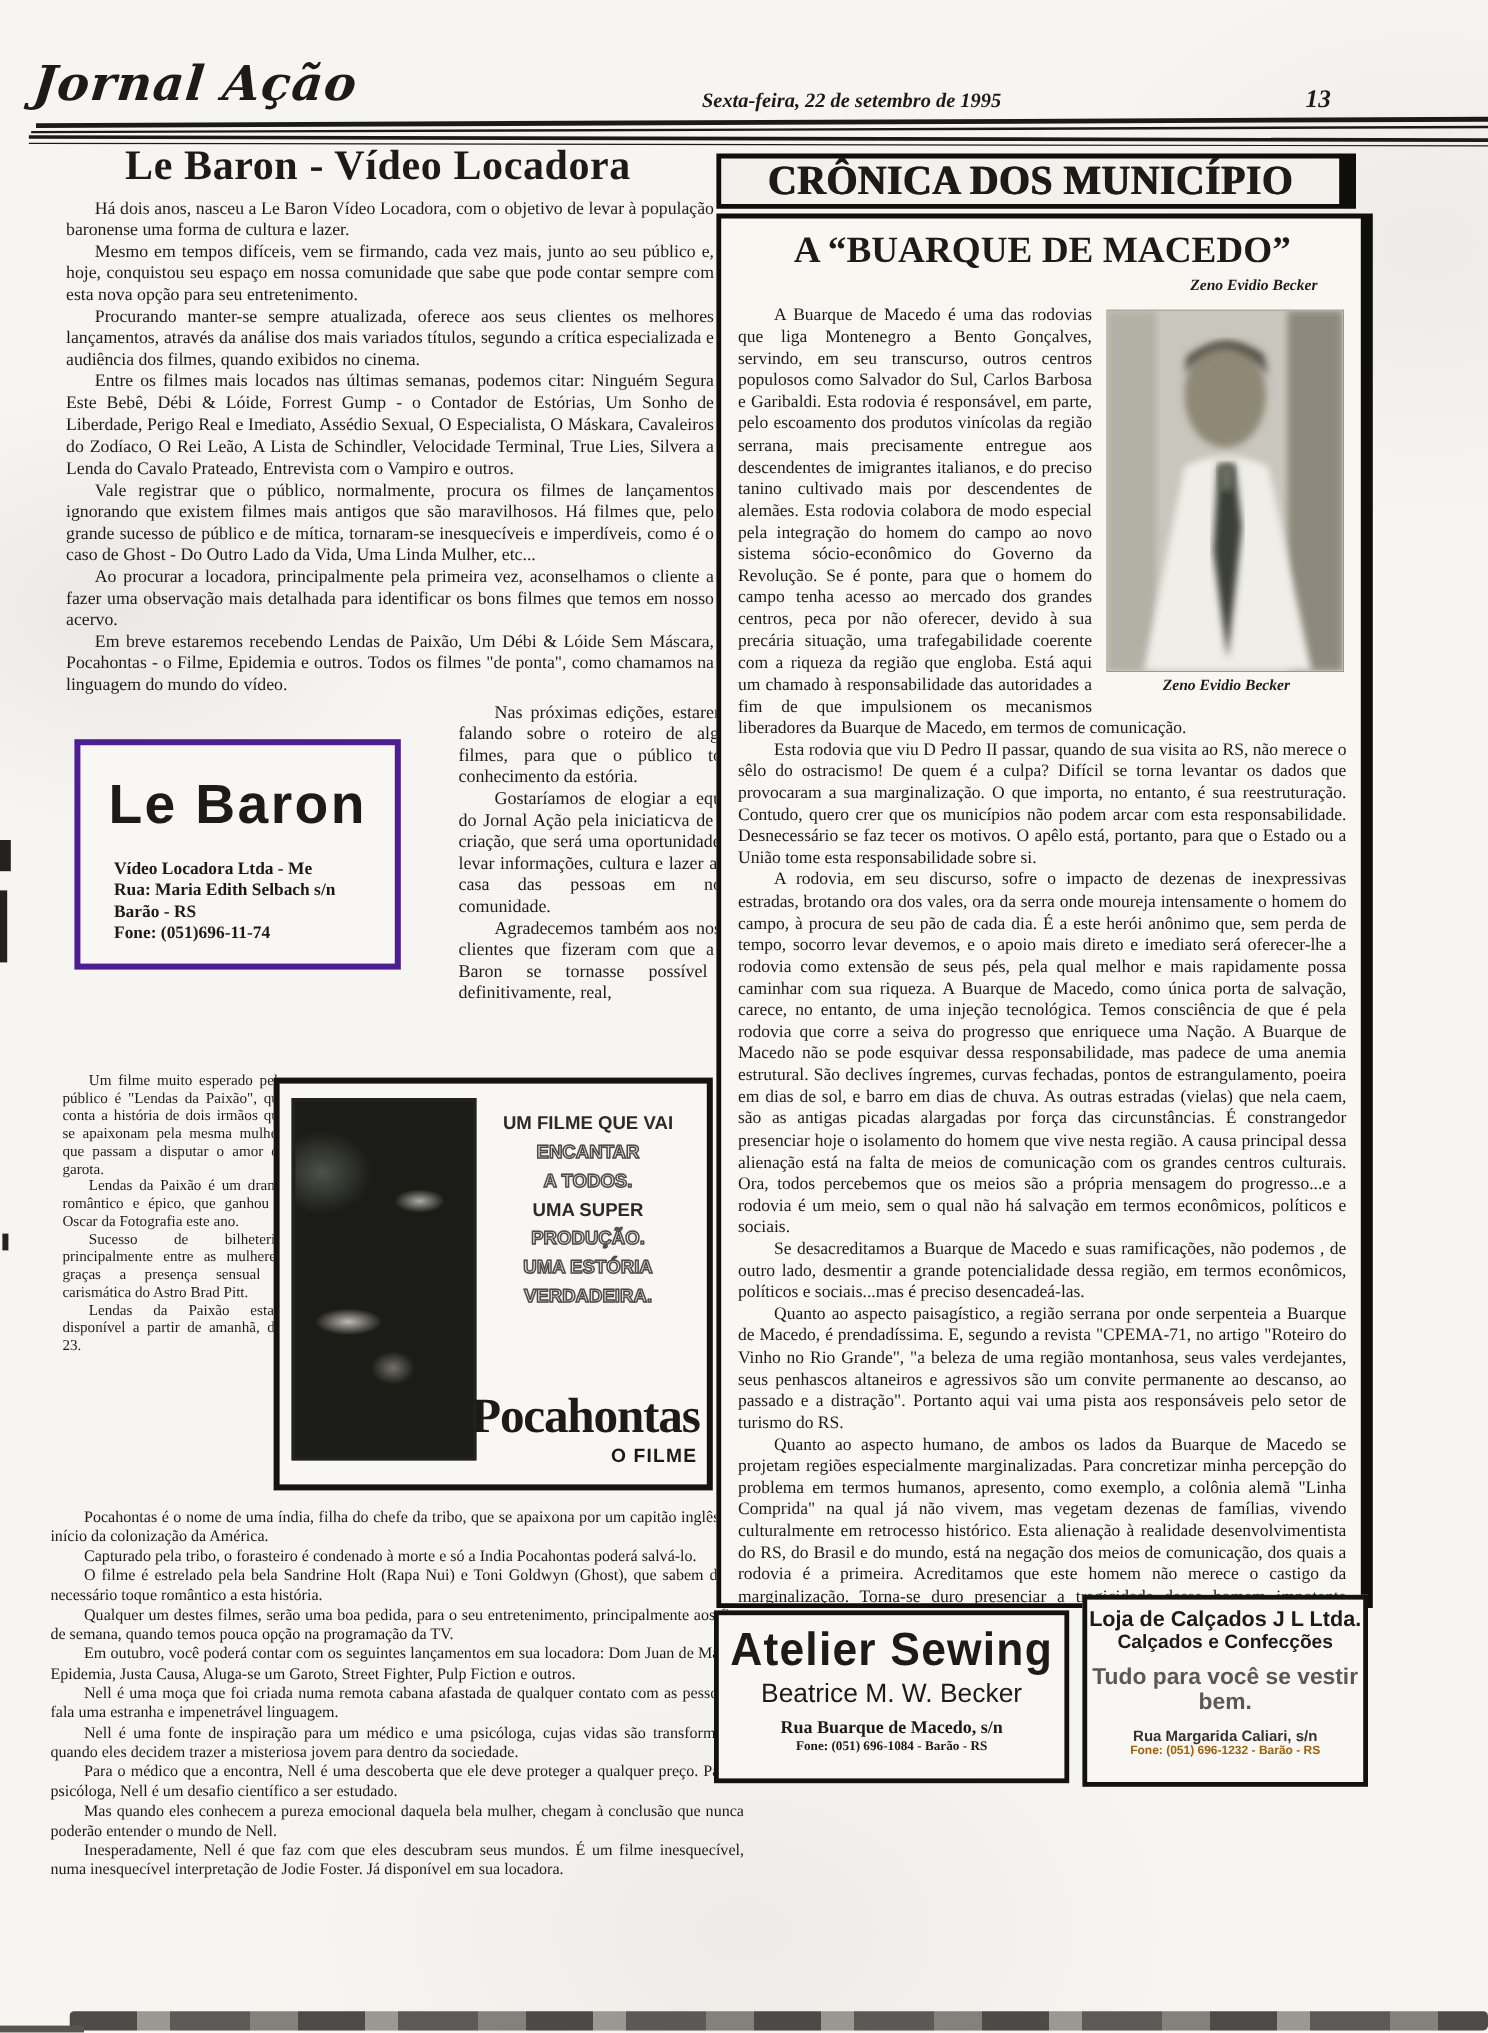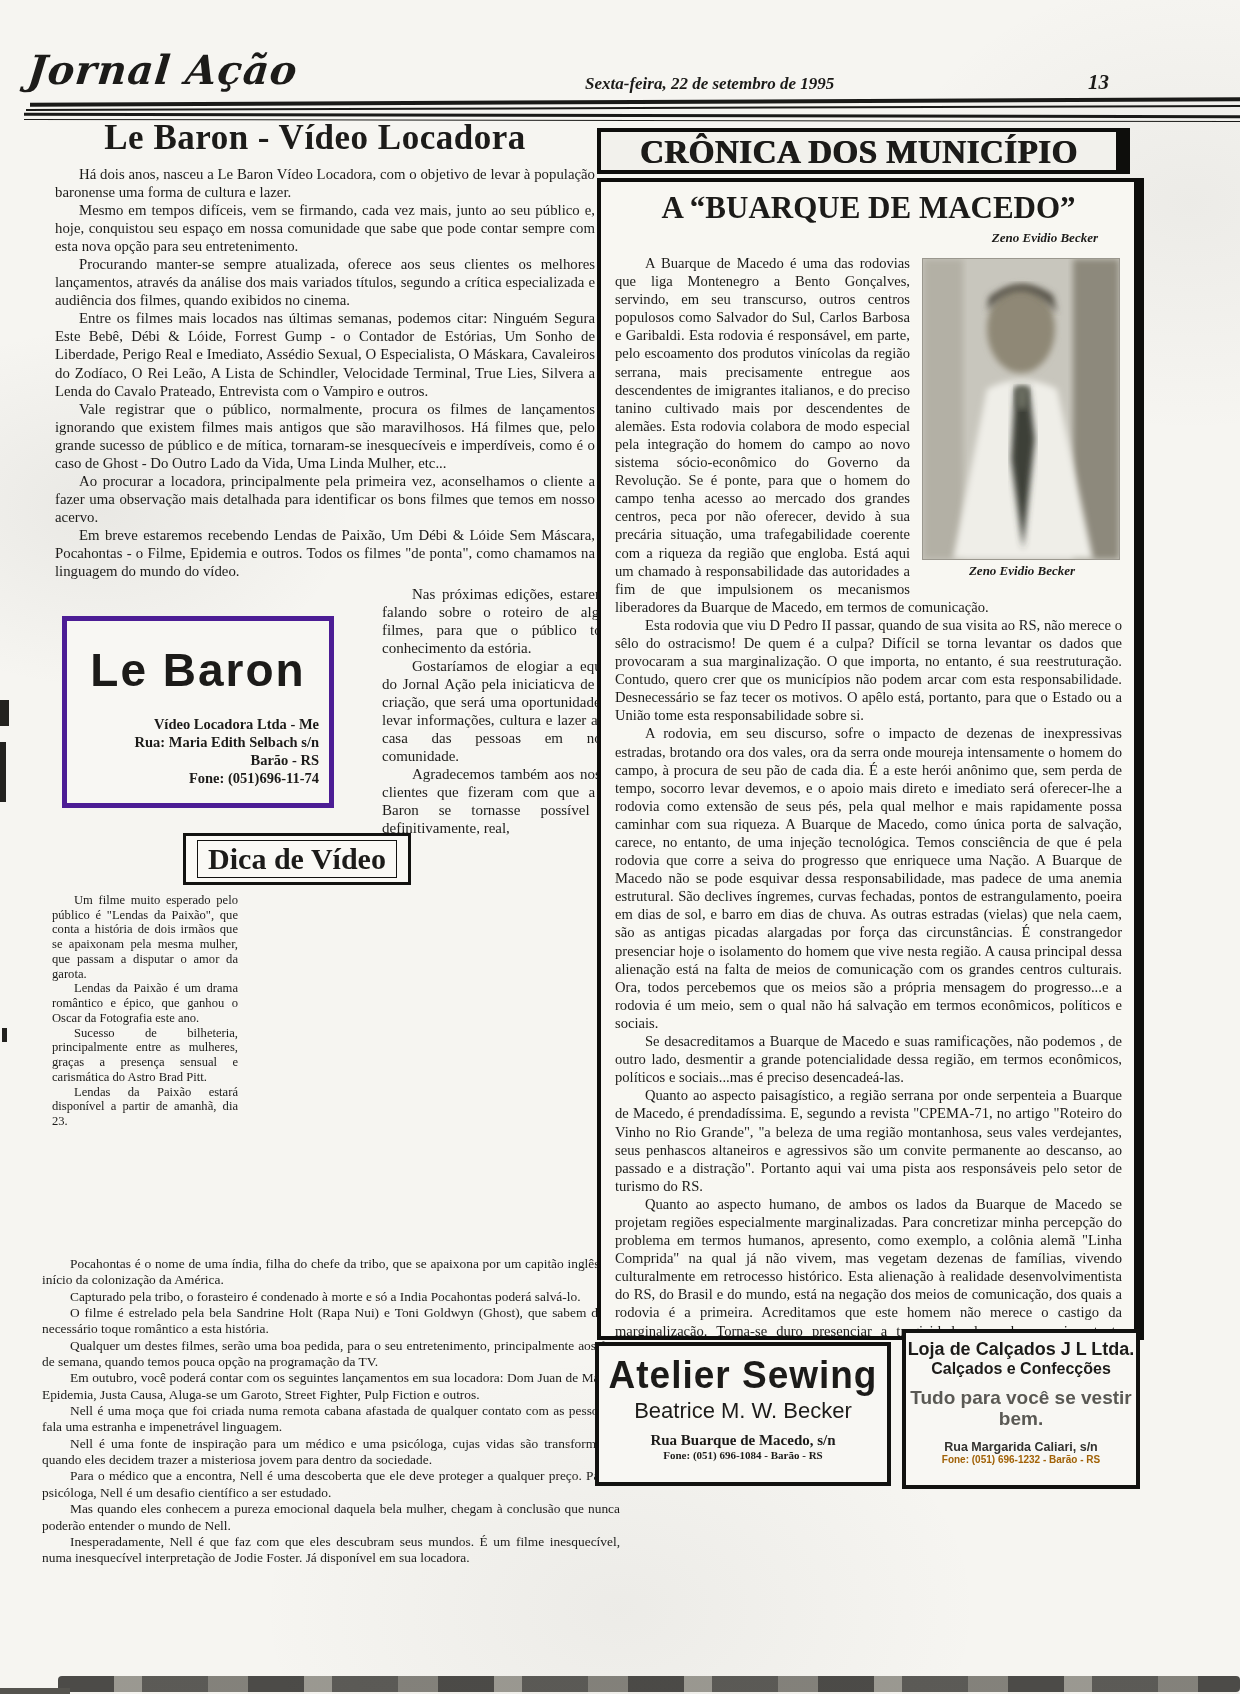--- a/index.html
+++ b/index.html
@@ -28,21 +28,21 @@
     text-align:justify;}
   .leftcol p,.contcol p,.minicol p,.bottomparas p,.c-body p{margin:0;text-indent:24px;}
   .contcol{position:absolute;left:382px;top:585px;width:238px;font-size:15px;line-height:1.2;
     text-align:justify;}
   .contcol p{text-indent:30px;}
   
   .lebaron{position:absolute;left:62px;top:616px;width:262px;height:182px;border:5px solid #4c1d95;
     background:#f8f7f3;}
   .lebaron .big{text-align:center;margin-top:22px;font-family:"Liberation Sans",sans-serif;
     font-weight:bold;font-size:46px;letter-spacing:2px;}
-  .lebaron .lines{margin:18px 10px 0 28px;font-size:14.5px;font-weight:bold;line-height:1.25;text-align:right;}
+  .lebaron .lines{margin:18px 10px 0 28px;font-size:14.5px;font-weight:bold;line-height:1.25;}
   
   .dica{position:absolute;left:183px;top:833px;width:222px;height:46px;border:3px solid #121210;
     background:#faf9f5;display:flex;align-items:center;justify-content:center;}
   .dica .inner{border:1.5px solid #121210;padding:1px 10px;font-size:30px;font-weight:bold;}
   .minicol{position:absolute;left:40px;top:893px;width:186px;font-size:12.6px;line-height:1.17;
     text-align:justify;margin-left:12px;}
   .minicol p{text-indent:22px;}
   
   .poca{position:absolute;left:228px;top:898px;width:356px;height:334px;border:5px solid #131311;
     background:#f8f7f3;}
@@ -133,31 +133,42 @@
       <div>Fone: (051)696-11-74</div>
     </div>
   </div>
 
   <div class="contcol">
     <p>Nas próximas edições, estaremos falando sobre o roteiro de alguns filmes, para que o público tome conhecimento da estória.</p>
     <p>Gostaríamos de elogiar a equipe do Jornal Ação pela iniciaticva de sua criação, que será uma oportunidade de levar informações, cultura e lazer até a casa das pessoas em nossa comunidade.</p>
     <p>Agradecemos também aos nossos clientes que fizeram com que a Le Baron se tornasse possível e, definitivamente, real,</p>
   </div>
 
-  <div class="dica">
-    <div class="inner">Dica de Vídeo</div>
-  </div>
 
   <div class="minicol">
     <p>Um filme muito esperado pelo público é "Lendas da Paixão", que conta a história de dois irmãos que se apaixonam pela mesma mulher, que passam a disputar o amor da garota.</p>
     <p>Lendas da Paixão é um drama romântico e épico, que ganhou o Oscar da Fotografia este ano.</p>
     <p>Sucesso de bilheteria, principalmente entre as mulheres, graças a presença sensual e carismática do Astro Brad Pitt.</p>
     <p>Lendas da Paixão estará disponível a partir de amanhã, dia 23.</p>
   </div>
 
+  <div class="poca">
+    <div class="poca-photo"></div>
+    <div class="slogan">
+      <div>UM FILME QUE VAI</div>
+      <div class="outline">ENCANTAR</div>
+      <div class="outline">A TODOS.</div>
+      <div>UMA SUPER</div>
+      <div class="outline">PRODUÇÃO.</div>
+      <div class="outline">UMA ESTÓRIA</div>
+      <div class="outline">VERDADEIRA.</div>
+    </div>
+    <div class="poca-t">Pocahontas</div>
+    <div class="poca-s">O FILME</div>
+  </div>
 
   <div class="bottomparas">
     <p>Pocahontas é o nome de uma índia, filha do chefe da tribo, que se apaixona por um capitão inglês, no início da colonização da América.</p>
     <p>Capturado pela tribo, o forasteiro é condenado à morte e só a India Pocahontas poderá salvá-lo.</p>
     <p>O filme é estrelado pela bela Sandrine Holt (Rapa Nui) e Toni Goldwyn (Ghost), que sabem dar o necessário toque romântico a esta história.</p>
     <p>Qualquer um destes filmes, serão uma boa pedida, para o seu entretenimento, principalmente aos fins de semana, quando temos pouca opção na programação da TV.</p>
     <p>Em outubro, você poderá contar com os seguintes lançamentos em sua locadora: Dom Juan de Marco, Epidemia, Justa Causa, Aluga-se um Garoto, Street Fighter, Pulp Fiction e outros.</p>
     <p>Nell é uma moça que foi criada numa remota cabana afastada de qualquer contato com as pessoas e fala uma estranha e impenetrável linguagem.</p>
     <p>Nell é uma fonte de inspiração para um médico e uma psicóloga, cujas vidas são transformadas quando eles decidem trazer a misteriosa jovem para dentro da sociedade.</p>
     <p>Para o médico que a encontra, Nell é uma descoberta que ele deve proteger a qualquer preço. Para a psicóloga, Nell é um desafio científico a ser estudado.</p>

